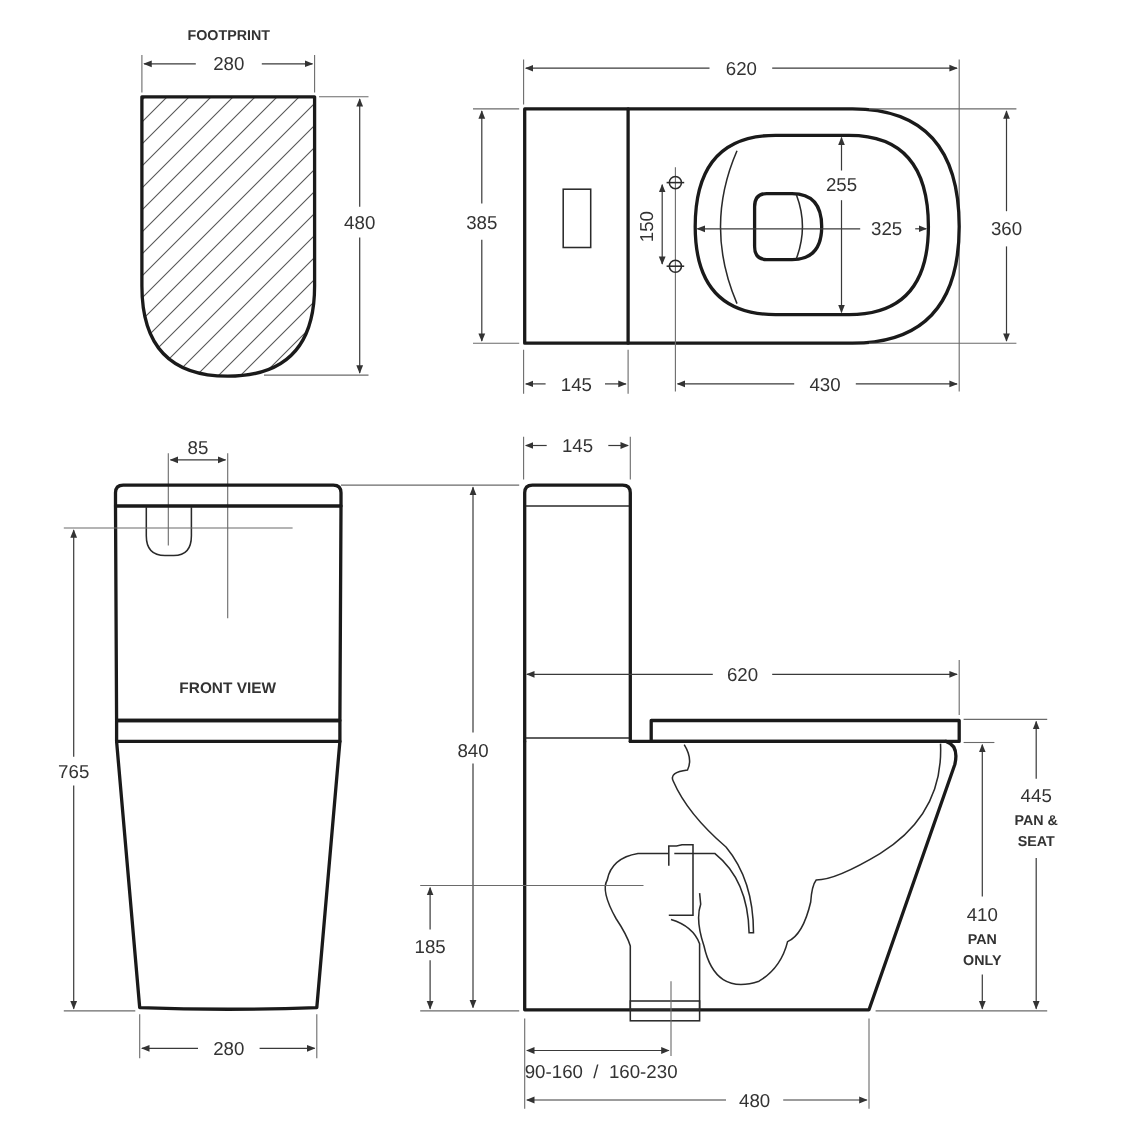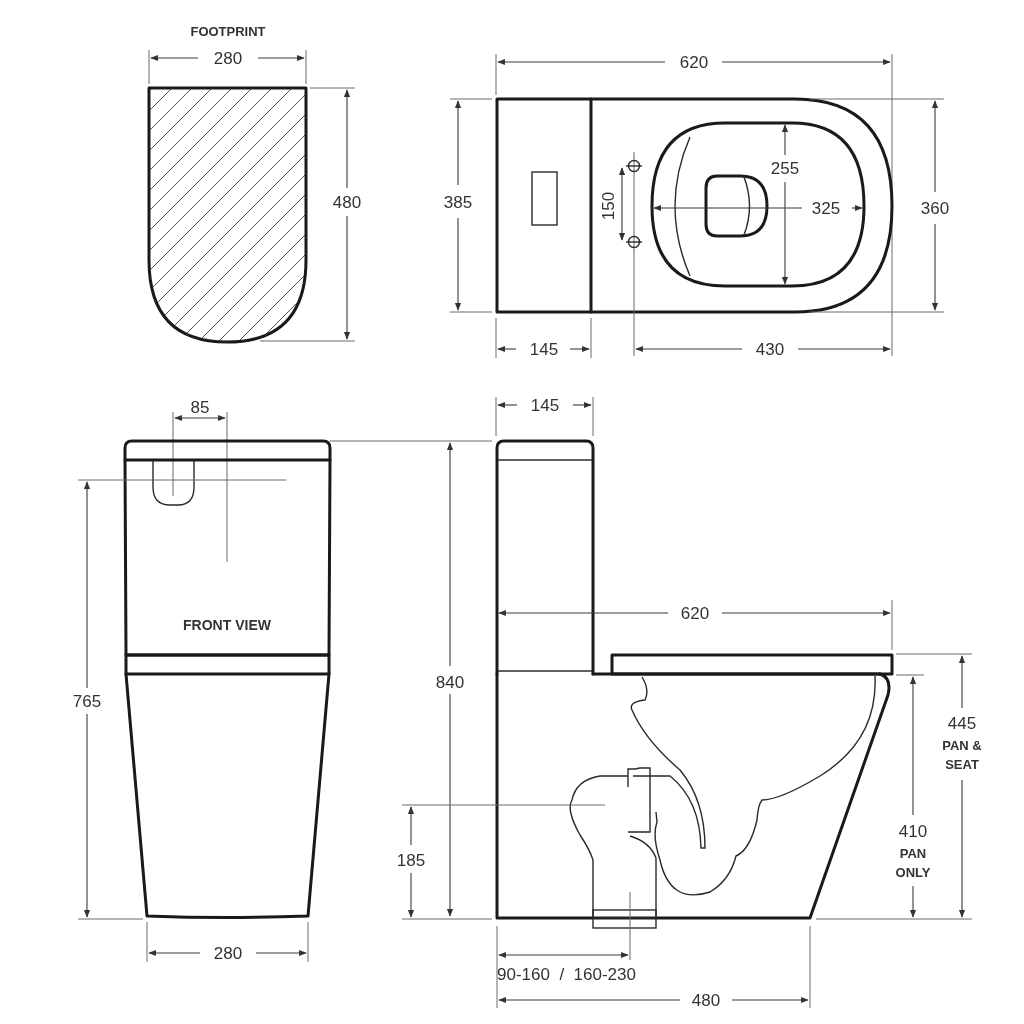--- a/index.html
+++ b/index.html
@@ -1,17 +1,17 @@
 <!DOCTYPE html>
 <html><head>
 <meta charset="utf-8">
 <style>
   html, body { margin:0; padding:0; background:#ffffff; }
   body { width:1024px; height:1024px; overflow:hidden; }
-  #canvas { position:absolute; left:0; top:0; width:836px; height:1024px;margin-left:20px; }
+  #canvas { position:absolute; left:0; top:0; width:836px; height:1024px; }
   svg { display:block; }
   .outline { fill:none; stroke:#1a1a1a; stroke-width:3; stroke-linejoin:round; stroke-linecap:round; }
   .thin { fill:none; stroke:#2a2a2a; stroke-width:1.4; }
   .dim { fill:none; stroke:#3a3a3a; stroke-width:1.1; }
   .ext { fill:none; stroke:#6a6a6a; stroke-width:1; }
   .hatch { stroke:#555; stroke-width:1; }
   .lbl { font-family:"Liberation Sans", sans-serif; font-size:17px; fill:#333; }
   .lbl-bold { font-family:"Liberation Sans", sans-serif; font-size:13px; font-weight:bold; fill:#333; }
 </style>
 </head>

